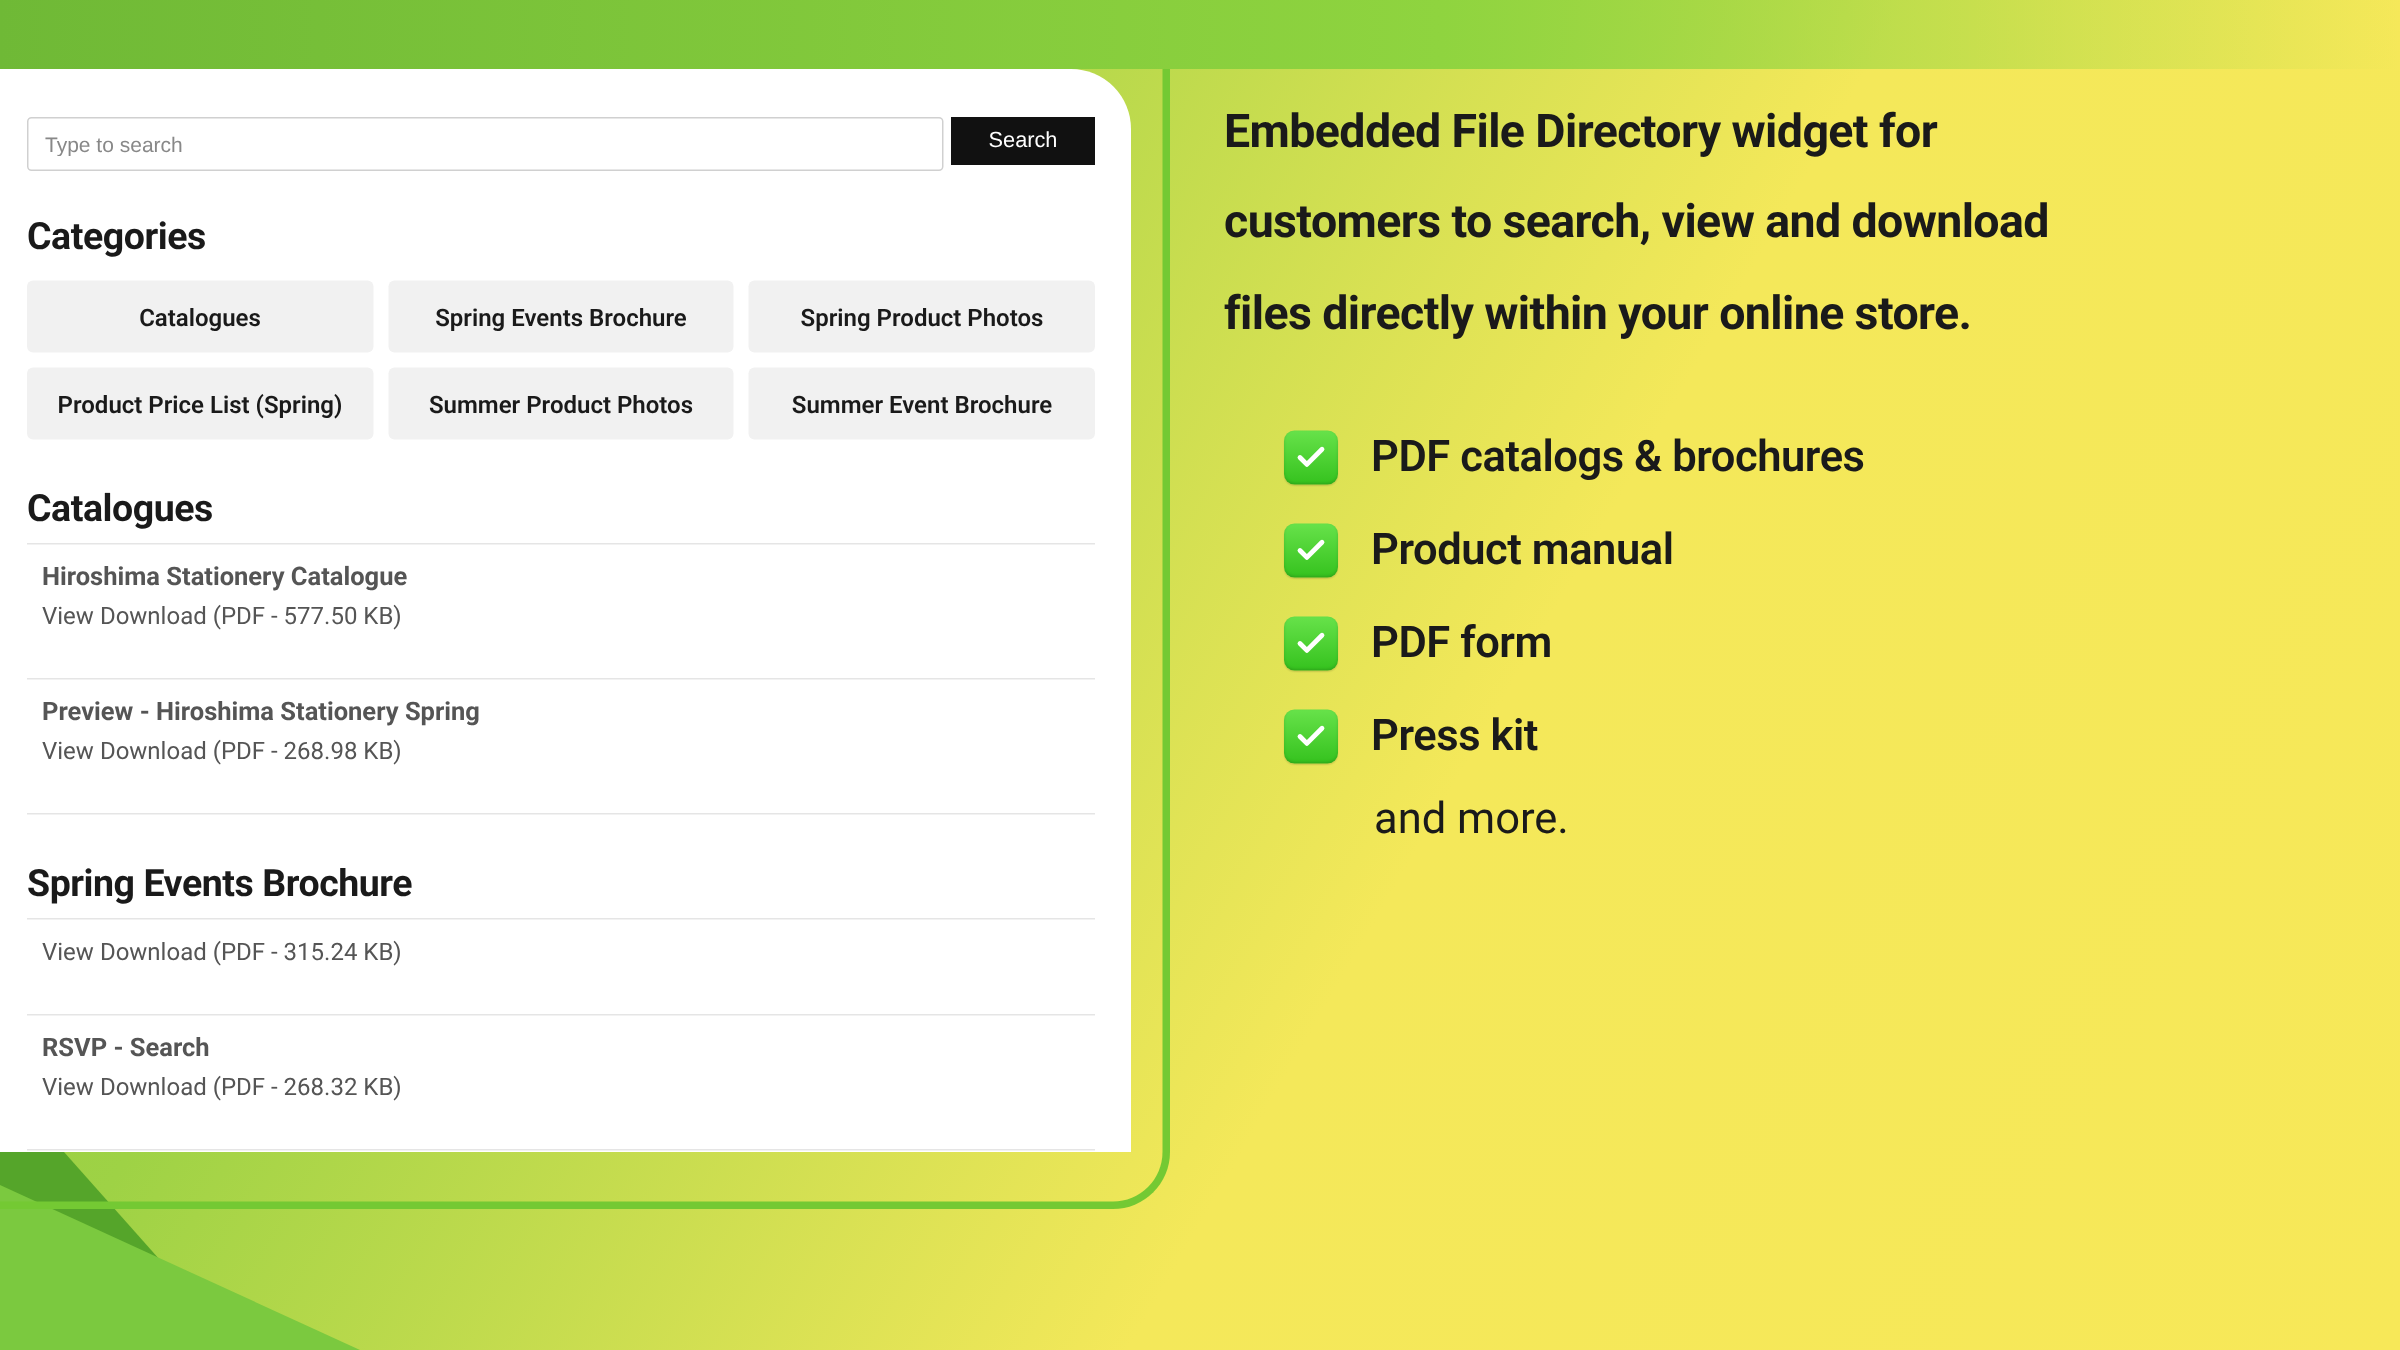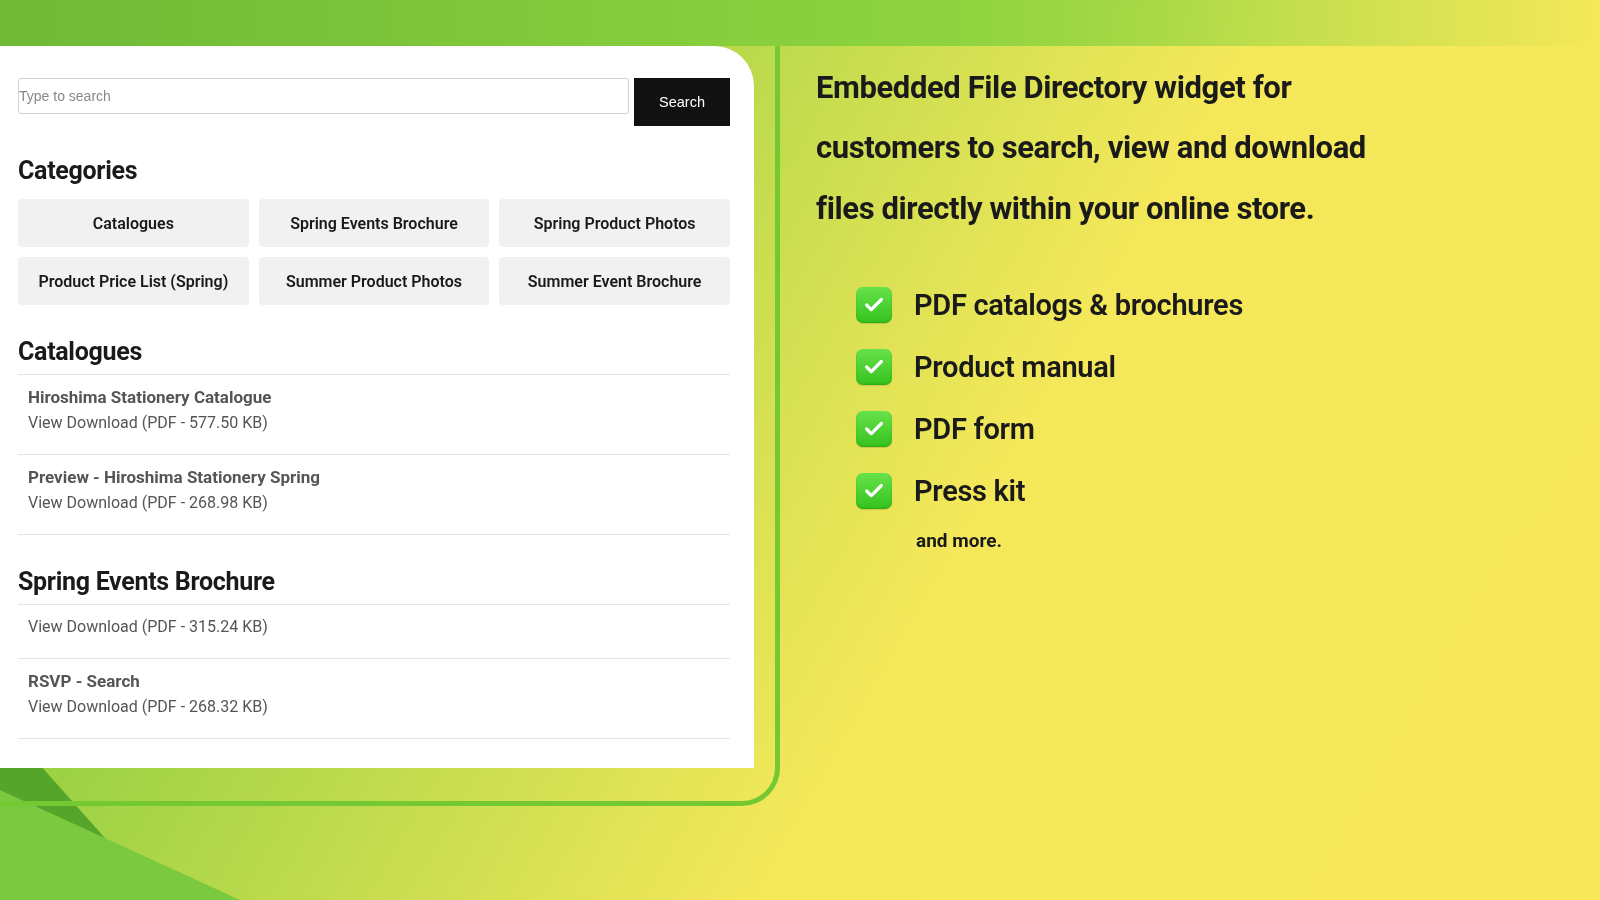--- a/index.html
+++ b/index.html
@@ -49,44 +49,44 @@
     border-top-right-radius: 40px;
     border-bottom-right-radius: 0;
     padding: 32px 24px 0 24px;
     overflow: hidden;
     box-shadow: none;
   }
 
   .search-row { display: flex; gap: 5px; margin-bottom: 30px; }
   .search-input {
     flex: 1; height: 36px; border: 1px solid #d0d0d0; border-radius: 3px;
-    padding: 0 0; font-size: 14px; color: #333; background: #fff;
+    padding: 0 11px; font-size: 14px; color: #333; background: #fff;
   }
   .search-input::placeholder { color: #888; }
   .search-btn {
-    width: 96px; height: 48px; background: #111; color: #fff; border: none;
+    width: 96px; height: 32px; background: #111; color: #fff; border: none;
     font-size: 14.5px; cursor: pointer;
   }
 
   .section-title {
     font-size: 25px; font-weight: 700; color: #1a1a1a; margin-bottom: 14px; letter-spacing: -0.3px;
   }
 
   .chip-grid { display: grid; grid-template-columns: repeat(3, 1fr); gap: 10px; margin-bottom: 32px; }
   .chip {
     background: #f1f1f1; border-radius: 4px; height: 48px;
     display: flex; align-items: center; justify-content: center;
     font-size: 16px; font-weight: 600; color: #1a1a1a; cursor: pointer;
   }
 
   .group-title {
     font-size: 25px; font-weight: 700; color: #1a1a1a; margin-bottom: 8px; letter-spacing: -0.3px;
   }
 
-  .file-item { border-bottom: 1px solid #e5e5e5; padding: 12px 0 22px 10px; }
+  .file-item { border-bottom: 1px solid #e5e5e5; padding: 12px 0 32px 10px; }
   .group-list .file-item:first-child { border-top: 1px solid #e5e5e5; }
   .file-name { font-size: 17px; font-weight: 700; color: #555; margin-bottom: 6px; }
   .file-actions { display: flex; gap: 4px; font-size: 16px; color: #555; }
   .file-actions span { cursor: pointer; }
 
   .group-block { margin-bottom: 32px; }
 
   
   .marketing {
     position: absolute; left: 816px; top: 58px; width: 600px;
@@ -99,21 +99,21 @@
   .bullets { padding-left: 40px; }
   .brow { display: flex; align-items: center; gap: 22px; margin-bottom: 26px; }
   .check {
     width: 36px; height: 36px; border-radius: 7px;
     background: linear-gradient(180deg, #67e24a 0%, #35c21e 100%);
     display: flex; align-items: center; justify-content: center;
     box-shadow: inset 0 -1px 2px rgba(0,0,0,.15), 0 1px 1px rgba(0,0,0,.12);
   }
   .check svg { width: 22px; height: 22px; }
   .btext { font-size: 29px; font-weight: 600; letter-spacing: -0.3px; }
-  .more  { font-size: 19px; font-weight: 700; margin-left: 60px; margin-top: -6px; }
+  .more  { font-size: 29px; font-weight: 400; margin-left: 60px; margin-top: -6px; }
 </style>
 </head>
 <body>
 
 <div class="bg"></div>
 <div class="topbar"></div>
 <div class="wedge1"></div>
 <div class="wedge2"></div>
 <div class="accent-border"></div>
 

